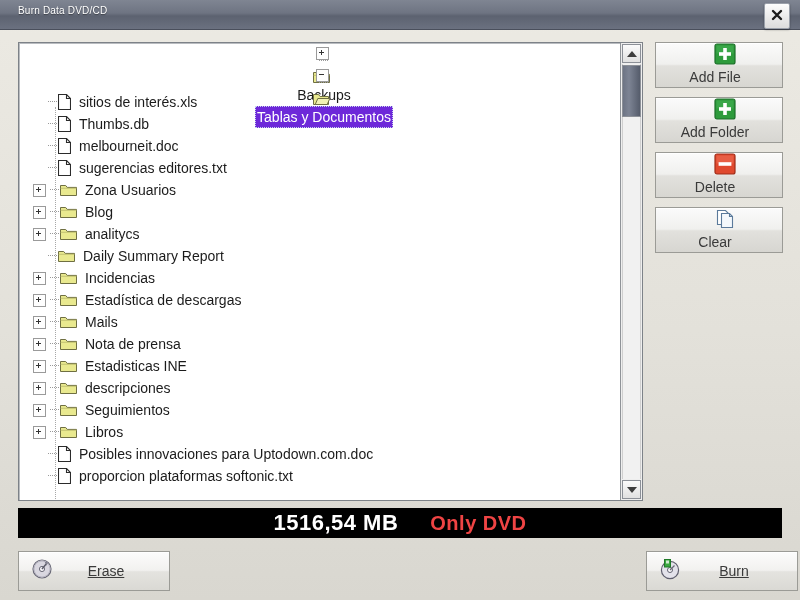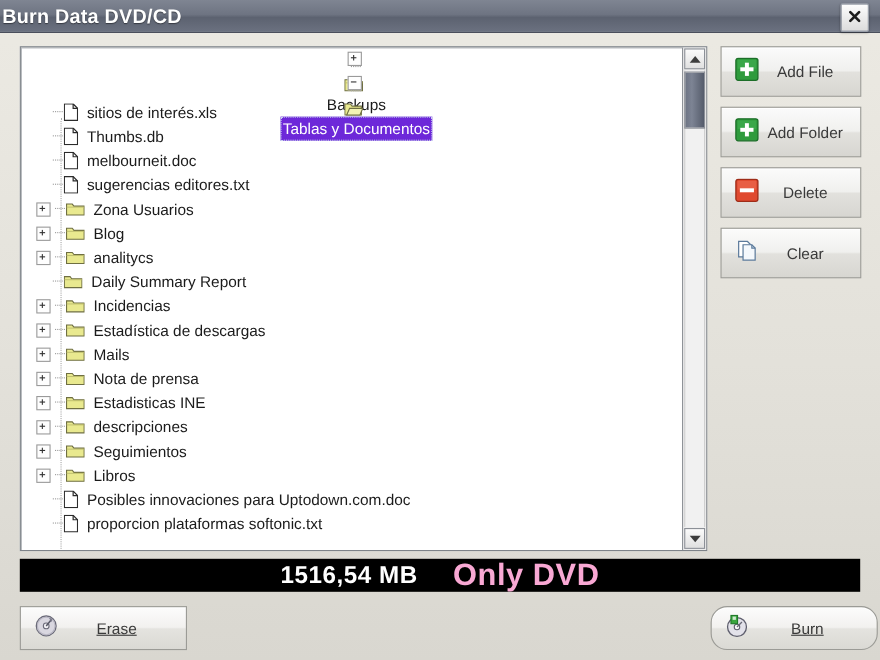--- a/index.html
+++ b/index.html
@@ -19,24 +19,24 @@
 
   
   .titlebar {
     position: absolute; left: 0; top: 0;
     width: 800px; height: 30px;
     background: linear-gradient(to bottom, #7f8592 0%, #6e7482 45%, #5c6270 55%, #6b7180 100%);
     border-bottom: 1px solid #4a4f5c;
     box-sizing: border-box;
   }
   .title-text {
-    position: absolute; left: 2px; top: 5px;
+    position: absolute; left: 18px; top: 5px;
     color: #ffffff;
-    font-size: 18px;
-    font-weight: bold;
+    font-size: 10px;
+    font-weight: normal;
     letter-spacing: 0.2px;
     text-shadow: 0 1px 1px rgba(0,0,0,0.45);
     white-space: nowrap;
   }
   .close-btn {
     position: absolute; right: 10px; top: 3px;
     width: 24px; height: 24px;
     background: linear-gradient(to bottom, #fdfdfd 0%, #ececec 50%, #dcdcdc 100%);
     border: 1px solid #9aa0aa;
     border-radius: 2px;
@@ -178,20 +178,21 @@
     position: relative;
     width: 128px; height: 46px;
     margin-bottom: 9px;
     background: linear-gradient(to bottom, #fbfbfb 0%, #f0f0ee 48%, #e2e1dd 52%, #d7d6d1 100%);
     border: 1px solid #9b9b96;
     box-shadow: inset 0 1px 0 #ffffff;
     display: flex;
     align-items: center;
     cursor: pointer;
     box-sizing: border-box;
+    flex-direction: column;
   }
   .sbtn .bicon { flex: 0 0 auto; margin-left: 12px; }
   .sbtn .blabel {
     flex: 1;
     text-align: center;
     font-size: 14px;
     color: #3a3a3a;
     padding-right: 8px;
   }
 
@@ -207,22 +208,22 @@
     box-sizing: border-box;
   }
   .status-size {
     color: #ffffff;
     font-size: 22px;
     font-weight: bold;
     margin-right: 32px;
     letter-spacing: 0.5px;
   }
   .status-mode {
-    color: #f9a8d4;
-    font-size: 28px;
+    color: #ef4444;
+    font-size: 20px;
     font-weight: bold;
     letter-spacing: 0.5px;
   }
 
   
   .bbtn {
     position: absolute;
     width: 152px; height: 40px;
     background: linear-gradient(to bottom, #fcfcfc 0%, #f2f1ef 48%, #e4e3df 52%, #dad9d4 100%);
     border: 1px solid #9b9b96;
@@ -233,21 +234,21 @@
     box-sizing: border-box;
   }
   .bbtn .bicon { flex: 0 0 auto; margin-left: 12px; }
   .bbtn .blabel {
     flex: 1; text-align: center;
     font-size: 14px; color: #3a3a3a;
     padding-right: 10px;
     text-decoration: underline;
   }
   .btn-erase { left: 18px; top: 551px; }
-  .btn-burn  { left: 646px; top: 551px; border-radius: 15px; }
+  .btn-burn  { left: 646px; top: 551px; }
 </style>
 </head>
 <body>
 
 <div id="app">
 
   <div class="titlebar">
     <div class="title-text">Burn Data DVD/CD</div>
     <div class="close-btn">
       <svg width="14" height="14" viewBox="0 0 14 14">

